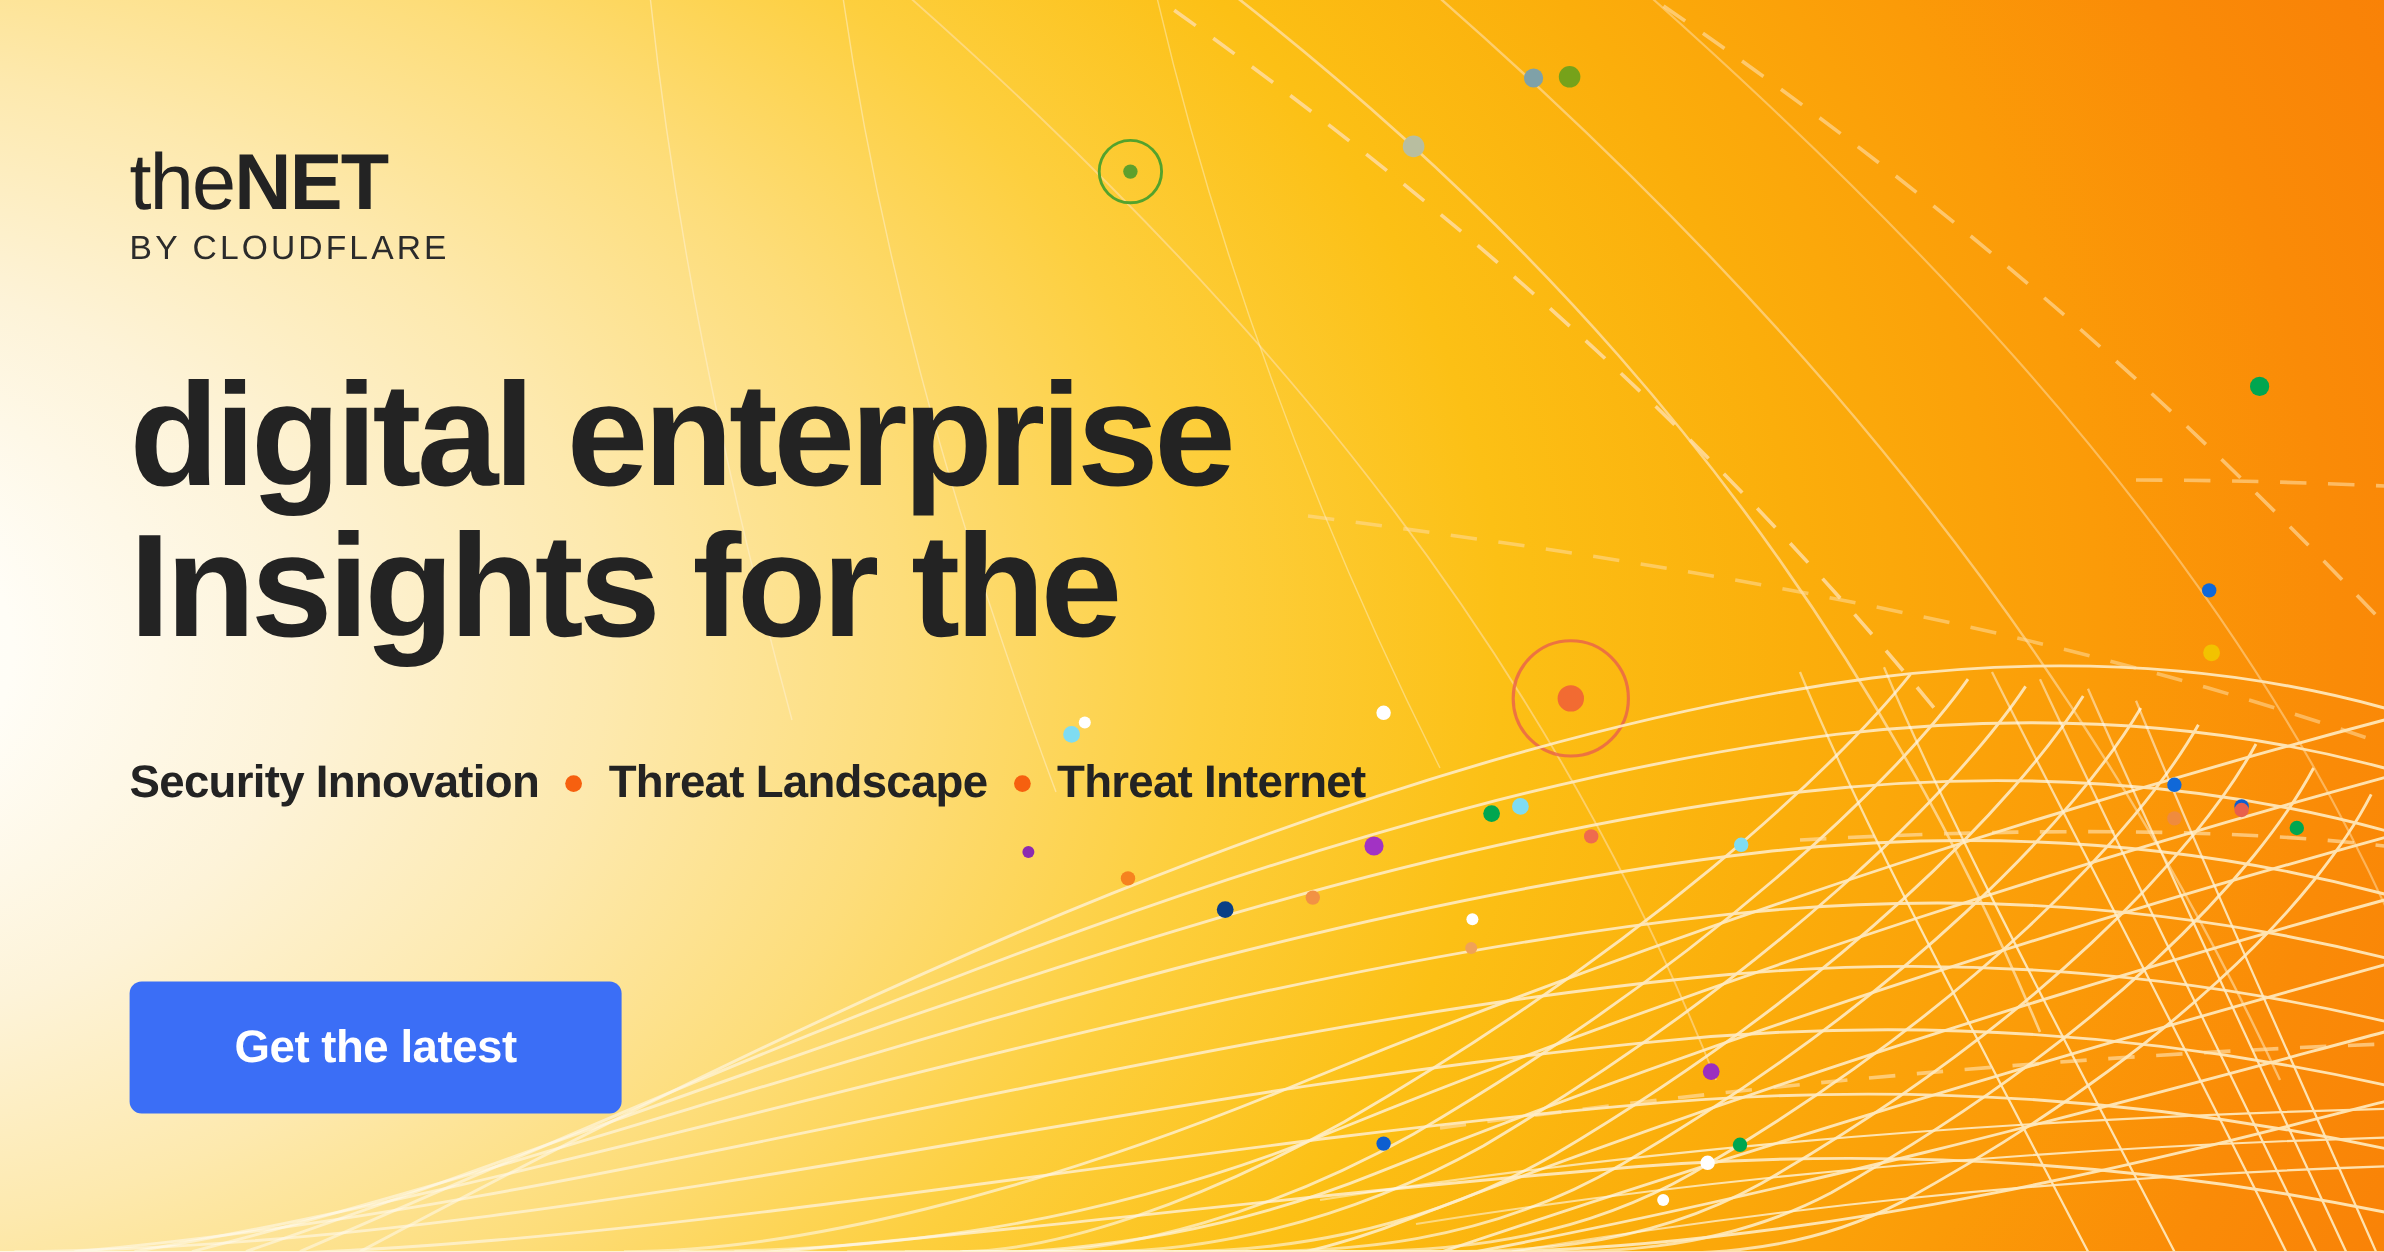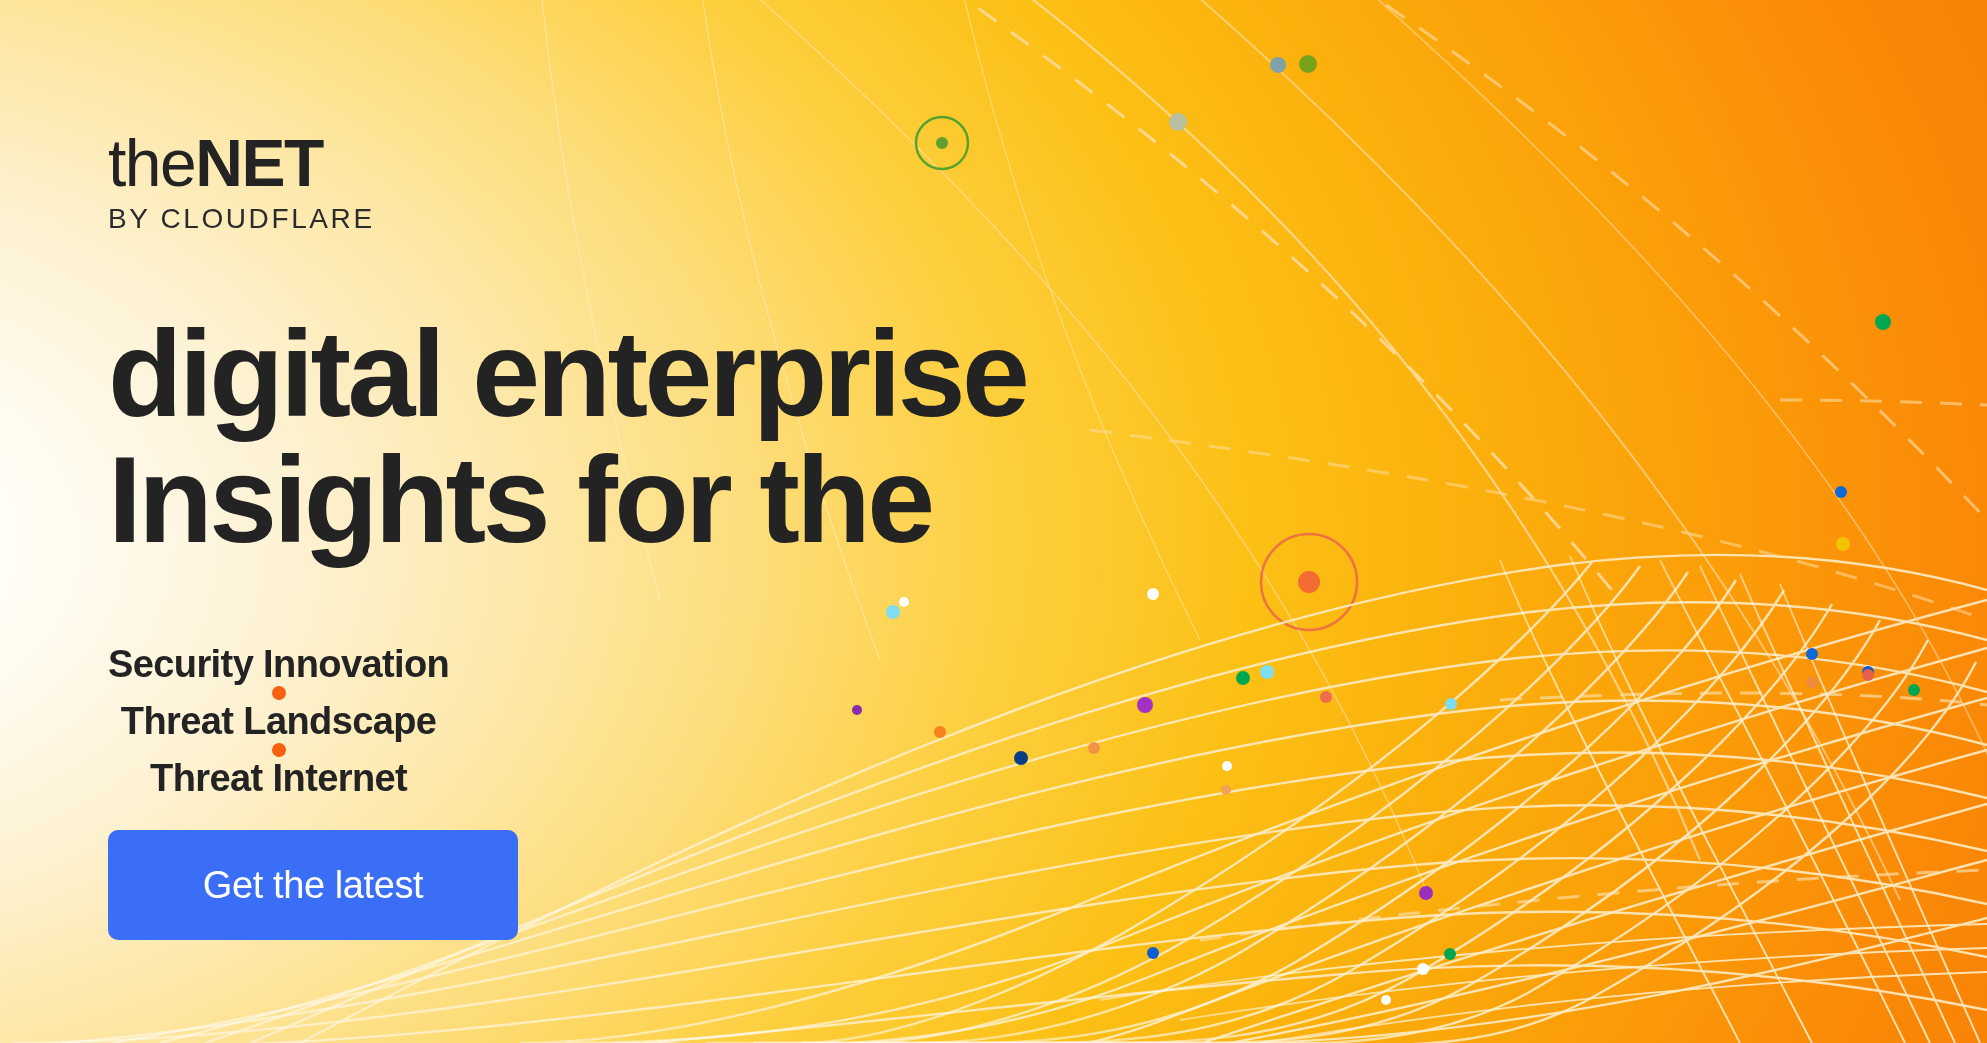--- a/index.html
+++ b/index.html
@@ -39,21 +39,21 @@
     inset: 0;
     width: 1987px;
     height: 1043px;
     pointer-events: none;
   }
 
   
   #content {
     position: absolute;
     left: 108px;
-    top: 12px;
+    top: 0;
     width: 1300px;
     height: 931px;
   }
 
   
   #logo {
     position: absolute;
     left: 0;
     top: 118px;
     width: 300px;
@@ -95,21 +95,20 @@
     position: absolute;
     left: 0;
     top: 631px;
     display: flex;
     align-items: center;
     font-size: 38px;
     font-weight: 700;
     color: #232323;
     letter-spacing: -0.6px;
     white-space: nowrap;
-    flex-direction: column;
   }
   #subtitle .sep {
     display: inline-block;
     width: 14px;
     height: 14px;
     border-radius: 50%;
     background: #f6600f;
     margin: 0 22px;
     flex: none;
   }
@@ -120,21 +119,21 @@
     left: 0;
     top: 818px;
     width: 410px;
     height: 110px;
     border: none;
     border-radius: 10px;
     background: #3b6ef6;
     color: #ffffff;
     font-family: "Liberation Sans", sans-serif;
     font-size: 38px;
-    font-weight: 400;
+    font-weight: 700;
     letter-spacing: -0.4px;
     cursor: pointer;
     display: flex;
     align-items: center;
     justify-content: center;
   }
 </style>
 </head>
 <body>
 

